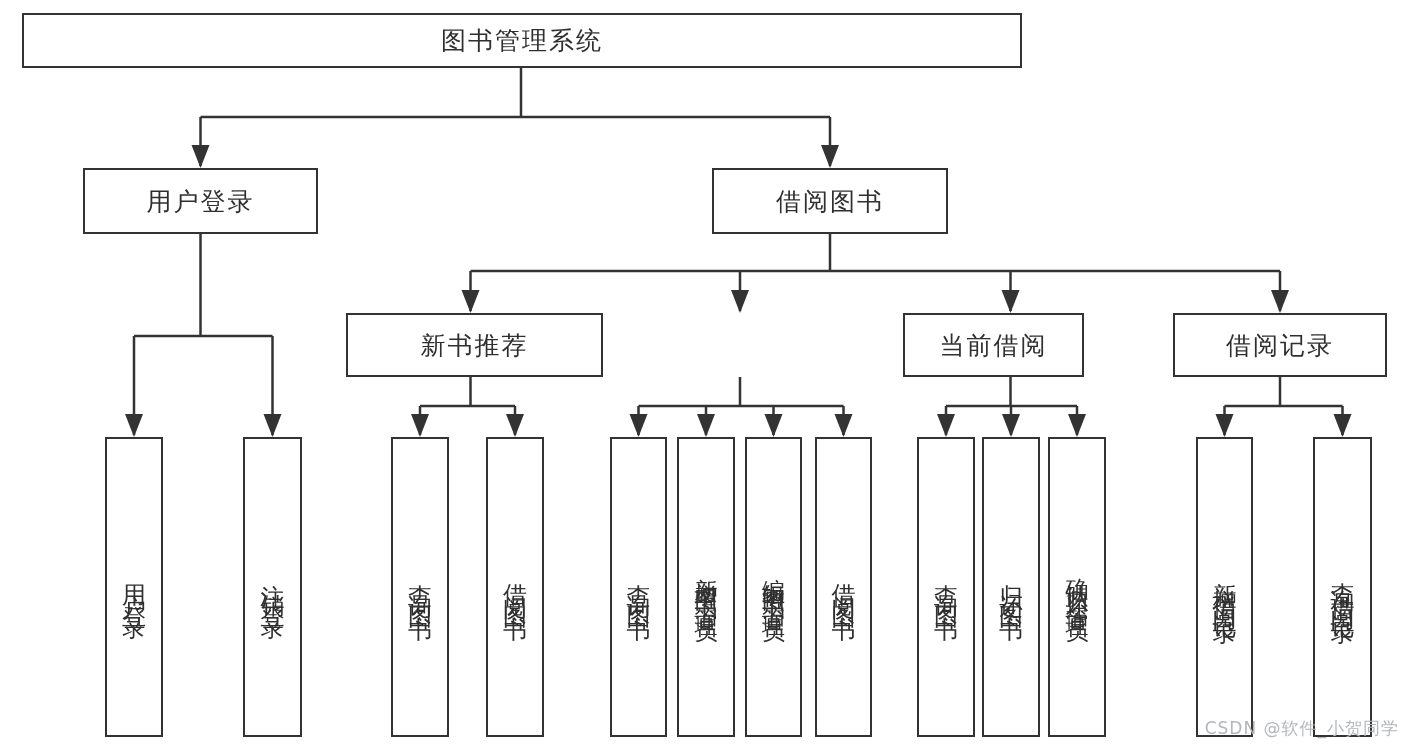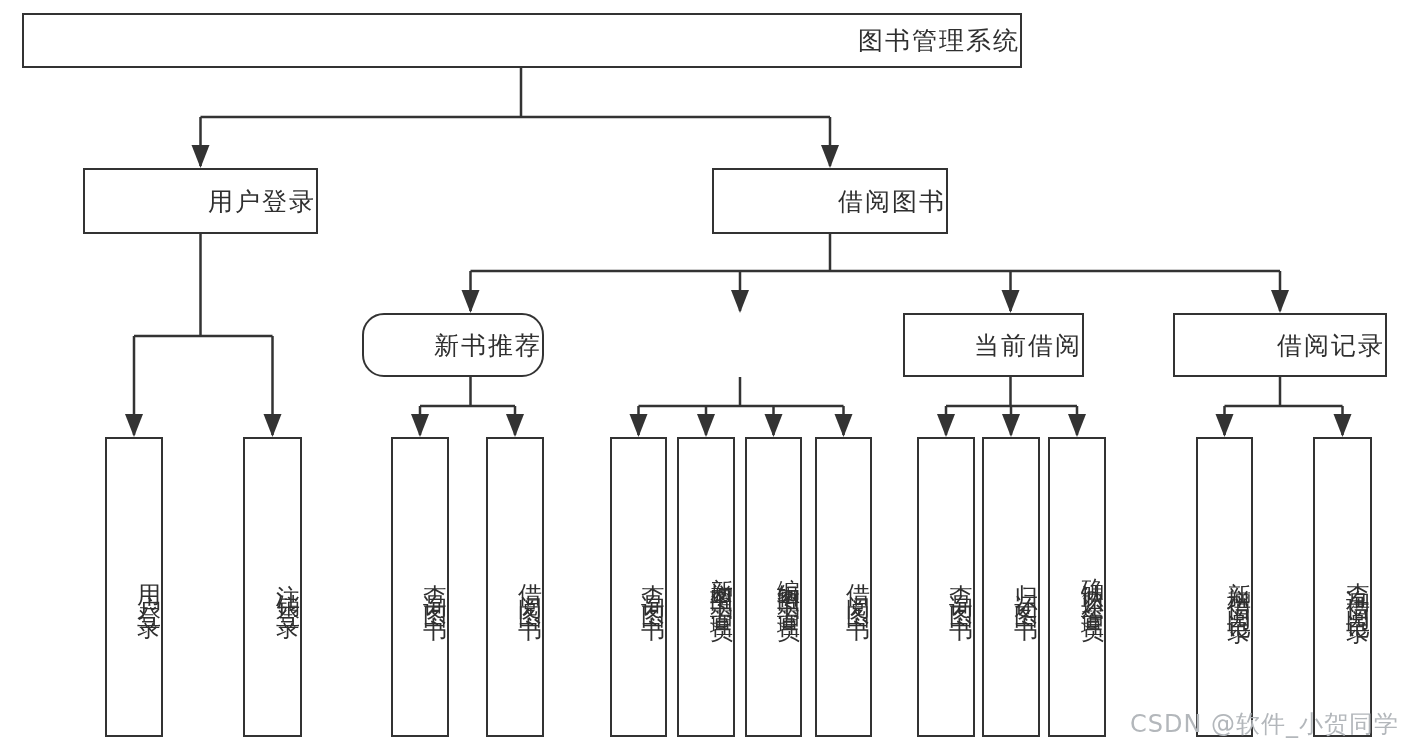--- a/index.html
+++ b/index.html
@@ -12,38 +12,38 @@
     overflow: hidden;
   }
   #wires { position: absolute; left: 0; top: 0; z-index: 0; }
   .node {
     position: absolute;
     box-sizing: border-box;
     background: #ffffff;
     border: 2px solid #333333;
     display: flex;
     align-items: center;
-    justify-content: flex-end;
+    justify-content: center;
     z-index: 1;
   }
   .node .lbl {
     color: #2f2f2f;
     font-size: 25px;
     letter-spacing: 2px;
     white-space: nowrap;
     line-height: 1;
   }
   
   #root-box   { left: 22px;  top: 13px;  width: 1000px; height: 55px; }
   
   #l2-user    { left: 83px;  top: 168px; width: 235px; height: 66px; }
   #l2-book    { left: 712px; top: 168px; width: 236px; height: 66px; }
   
   .l3 { top: 313px; height: 64px; }
-  #l3-newbook { left: 362px;  width: 182px; border-radius: 22px; }
+  #l3-newbook { left: 346px;  width: 257px; }
   #l3-borrow  { left: 633px;  width: 214px; }
   #l3-current { left: 903px;  width: 181px; }
   #l3-records { left: 1173px; width: 214px; }
   
   .leaf { top: 437px; height: 300px; }
   .leaf .lbl {
     writing-mode: vertical-rl;
     text-orientation: mixed;
     font-size: 24px;
     letter-spacing: 11px;
@@ -63,21 +63,21 @@
   #leaf-10 { left: 982px;  width: 58px; }
   #leaf-11 { left: 1048px; width: 58px; }
   #leaf-12 { left: 1196px; width: 57px; }
   #leaf-13 { left: 1313px; width: 59px; }
   
   #watermark {
     position: absolute;
     right: 6px;
     bottom: 7px;
     color: #b3b7bb;
-    font-size: 24px;
+    font-size: 17px;
     letter-spacing: 1px;
     z-index: 2;
     white-space: nowrap;
   }
 </style>
 </head>
 <body>
 
 <div id="canvas">
 

